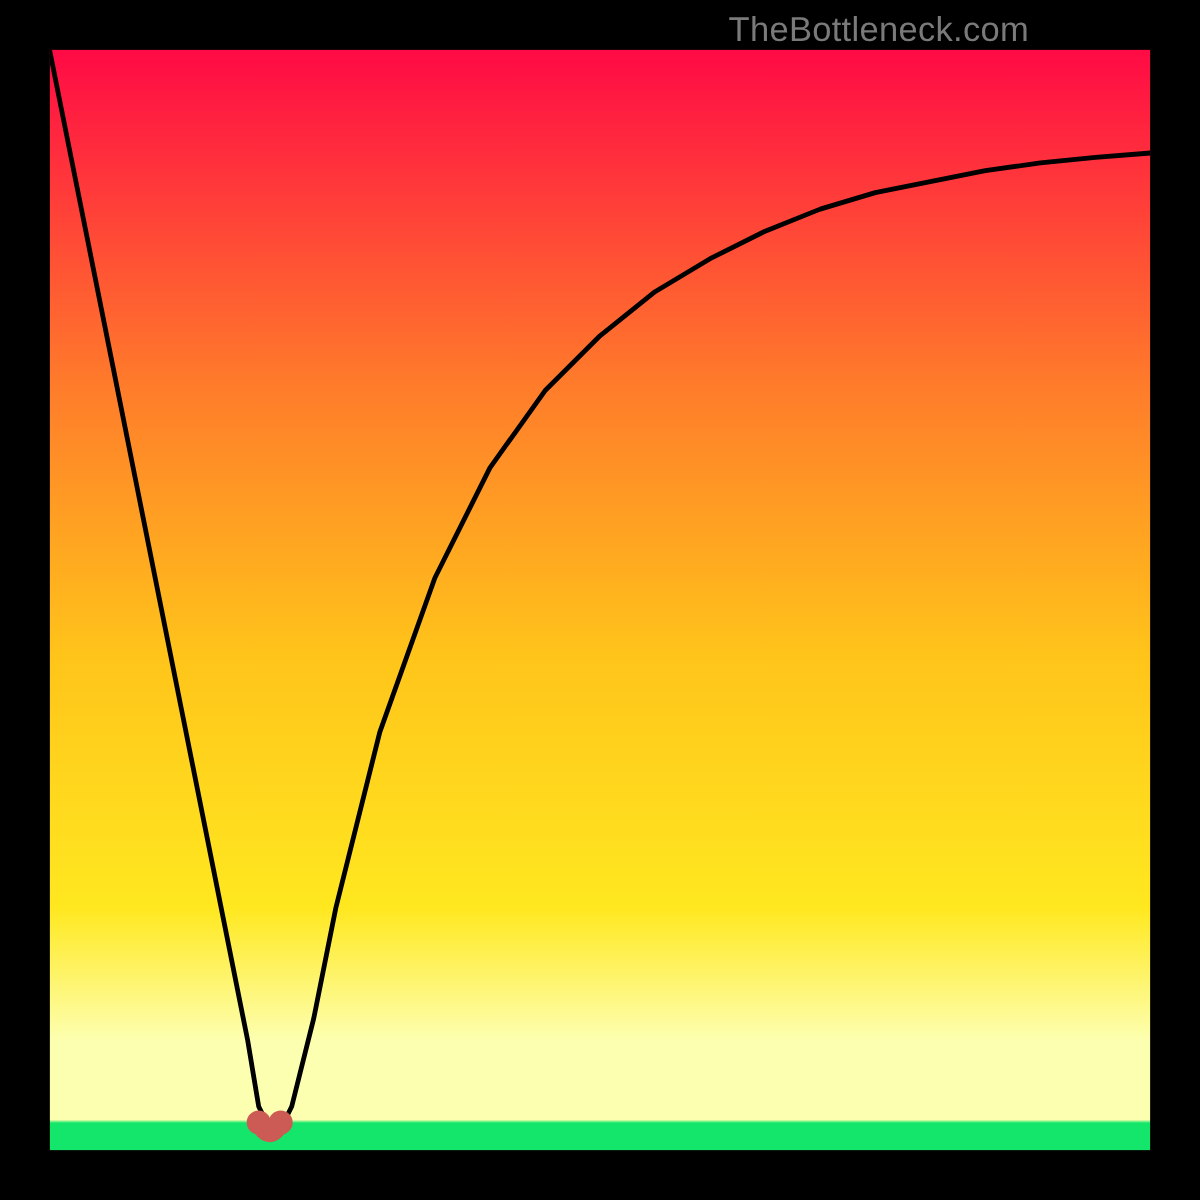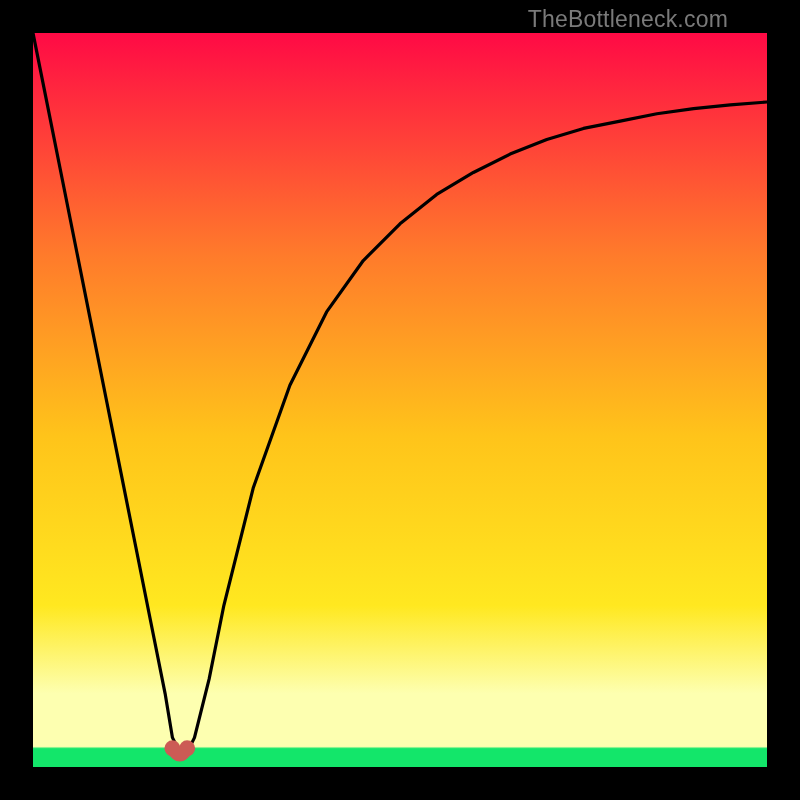--- a/index.html
+++ b/index.html
@@ -10,21 +10,20 @@
     background: #000;
     overflow: hidden;
   }
   .frame {
     position: absolute;
     left: 0;
     top: 0;
     width: 708px;
     height: 800px;
     background: #000;
-    padding-left: 42px;
   }
   .plot {
     position: absolute;
     left: 33px;
     top: 33px;
     width: 734px;
     height: 734px;
     overflow: hidden;
   }
   .gradient {

